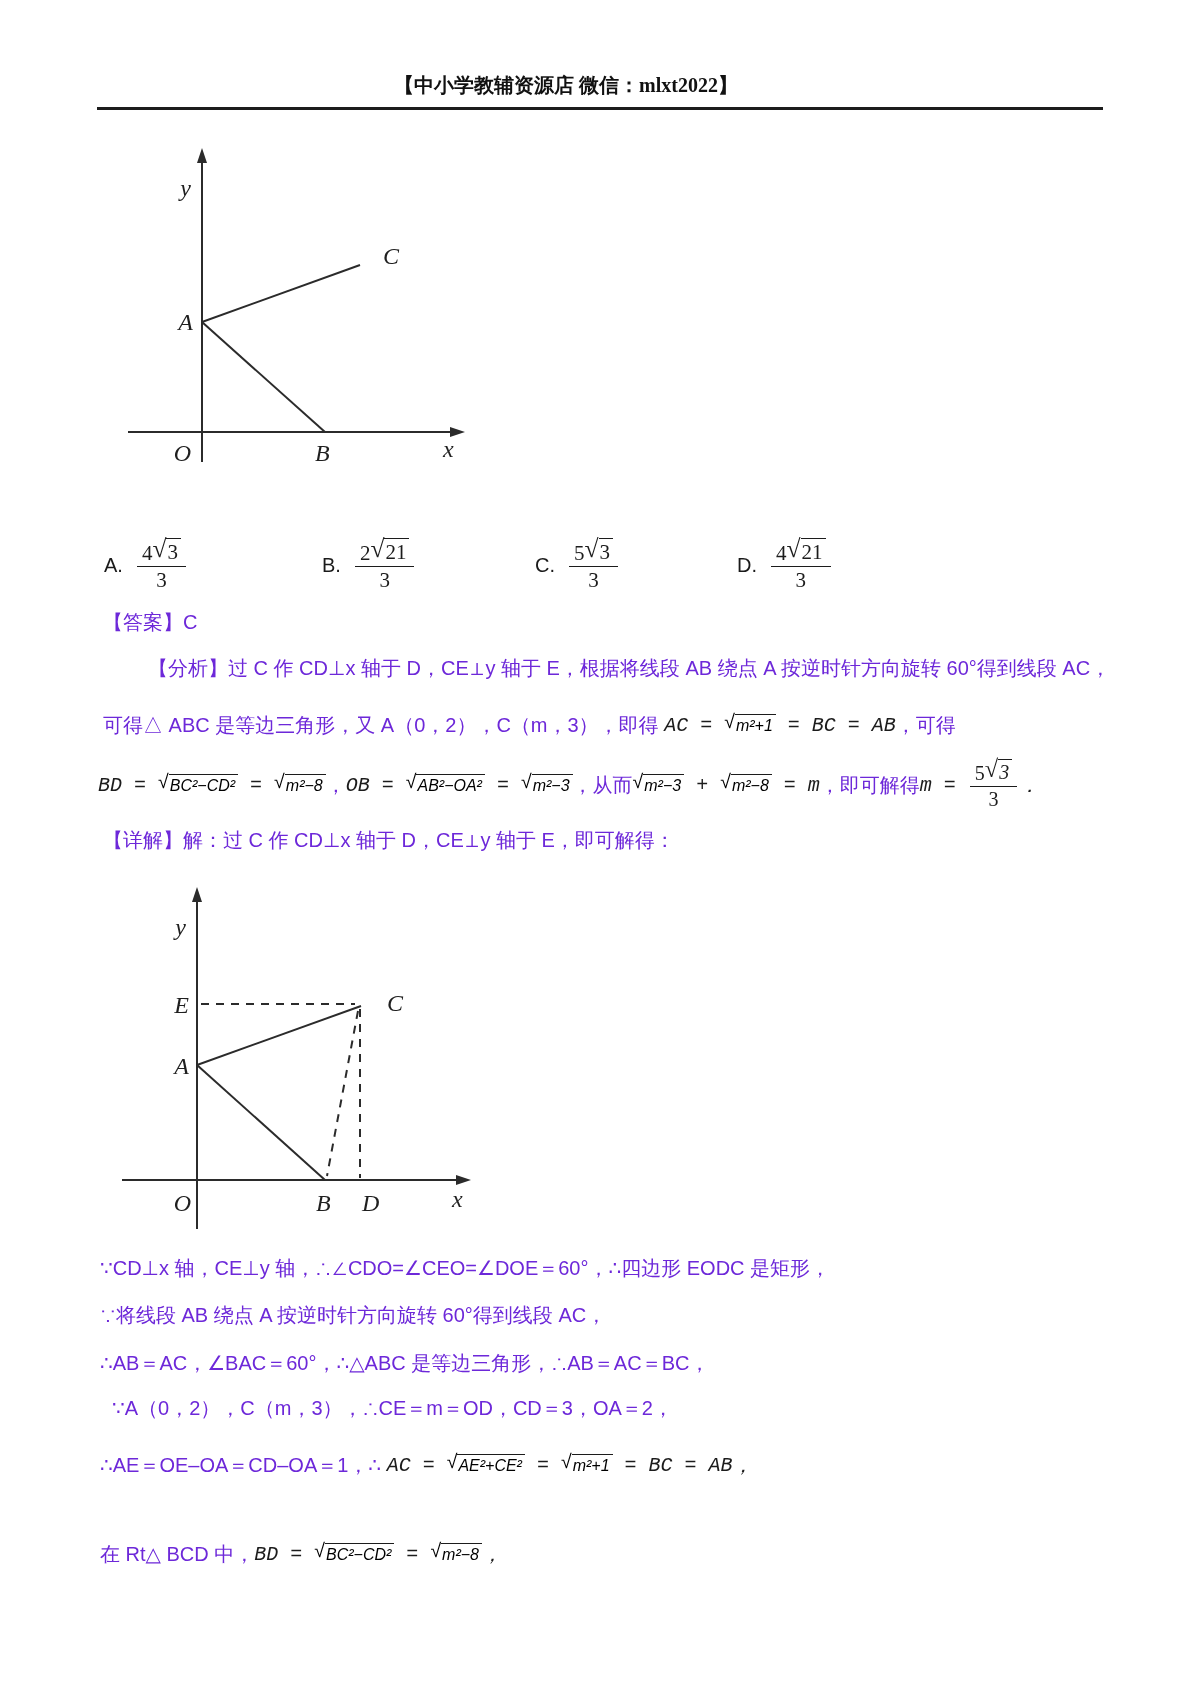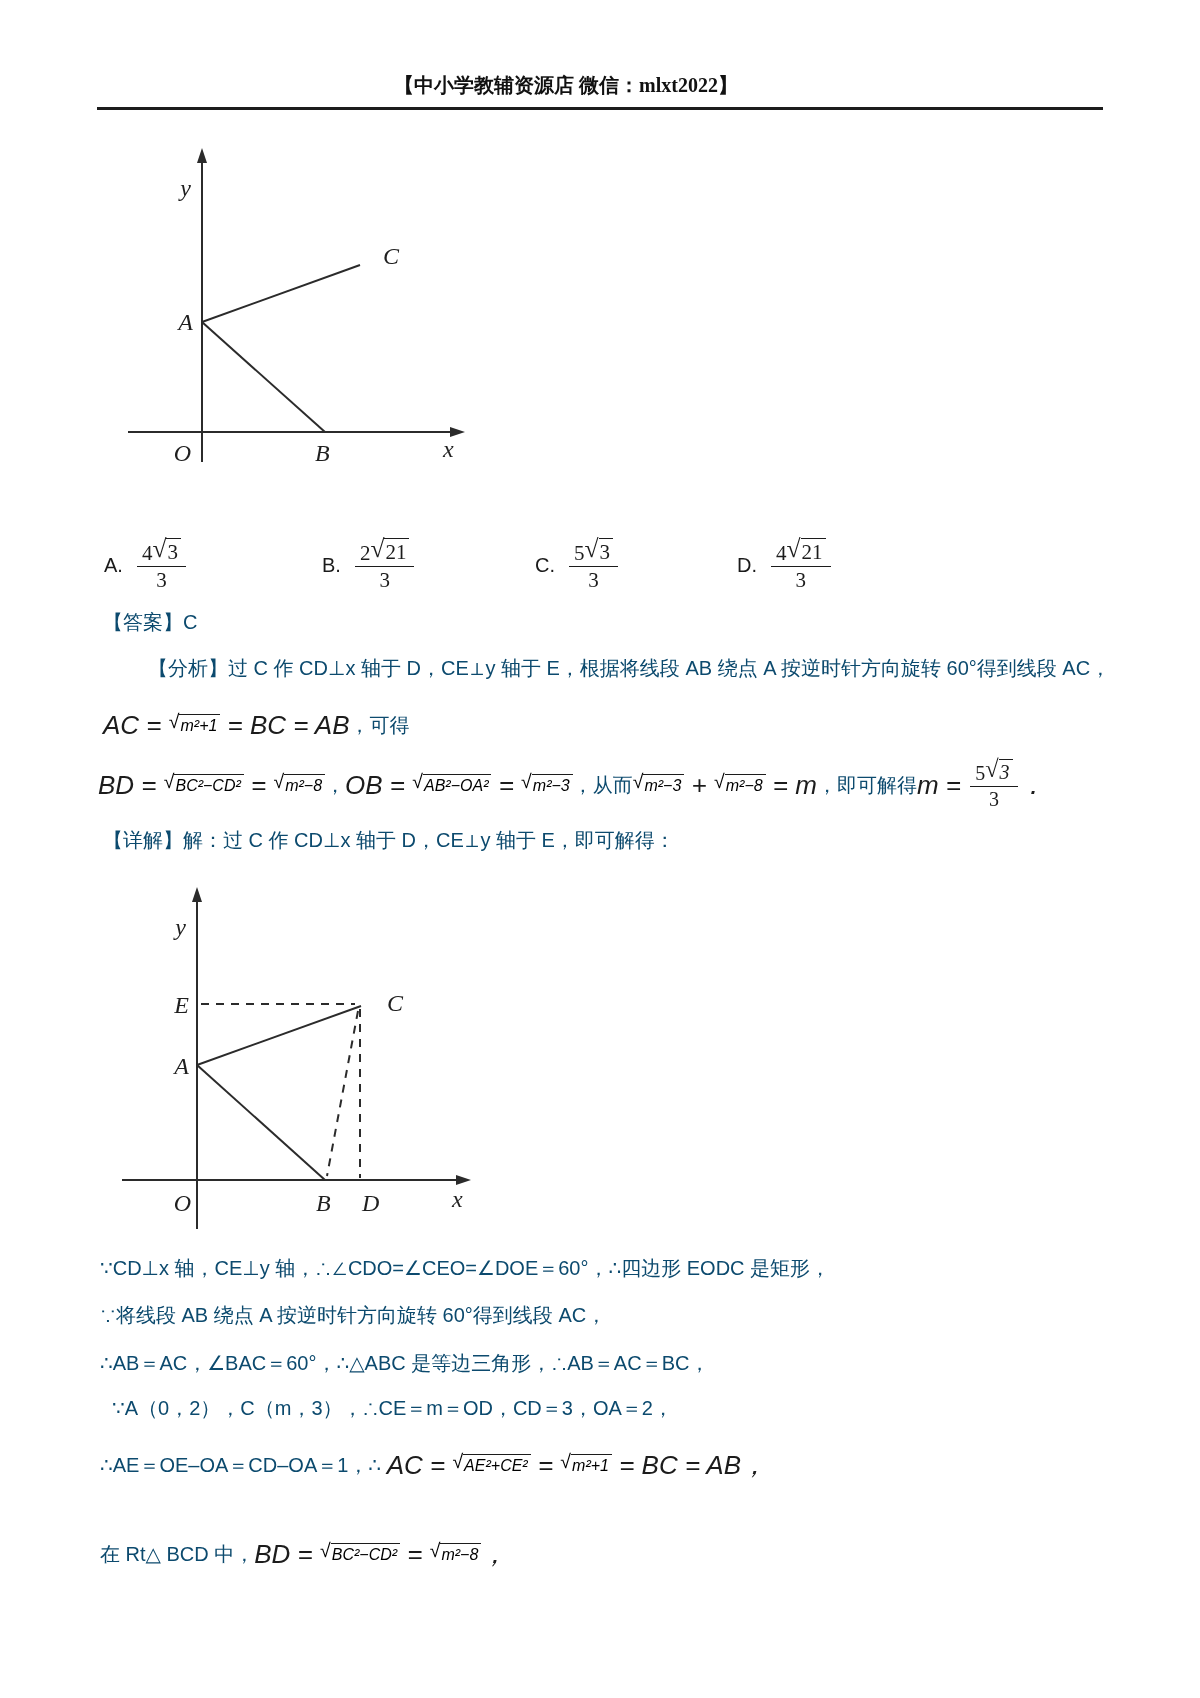--- a/index.html
+++ b/index.html
@@ -17,22 +17,22 @@
   .frac{display:inline-flex;flex-direction:column;align-items:center;
         font-family:"Liberation Serif",serif;color:#1c1c1c;font-size:21px;line-height:1.05;}
   .fnum{display:inline-flex;align-items:flex-end;border-bottom:1.6px solid #1c1c1c;padding:0 5px 2px 5px;}
   .fden{padding-top:2px;font-style:normal;}
   .coef{font-style:normal;}
   .sqrt{display:inline-flex;align-items:flex-start;}
   .sqrt .sign{font-style:normal;line-height:1;font-size:1.22em;transform:translateY(-3px);}
   .sqrt .rad{border-top:1.6px solid #1c1c1c;padding:2px 3px 0 1px;font-style:normal;margin-top:-1px;}
   
   .para{position:absolute;display:flex;align-items:center;white-space:pre;height:44px;}
-  .run-red{color:#0c4a6e;font-family:"Liberation Sans",sans-serif;font-size:20px;}
-  .run-math{color:#1c1c1c;font-family:Liberation Sans, sans-serif;font-size:26px;font-style:italic;}
+  .run-red{color:#6d28d9;font-family:"Liberation Sans",sans-serif;font-size:20px;}
+  .run-math{color:#1c1c1c;font-family:Liberation Mono, monospace;font-size:20px;font-style:italic;}
   .run-math .sqrt .rad, .para .rad{font-style:italic;}
   .para .frac{font-size:20px;margin:0 2px;}
 </style>
 </head>
 <body>
 
 <div class="page">
 
   <div class="header">【中小学教辅资源店 微信：mlxt2022】</div>
   <div class="rule"></div>
@@ -109,21 +109,21 @@
             </span>
           </span>
           <span class="fden">3</span>
         </span>
       </div>
     </div>
 
   <div id="paragraphs">
       <div class="para" style="left: 103px; top: 600px;"><span class="run-red">【答案】C</span></div>
       <div class="para" style="left: 103px; top: 646px; margin-left: 45px;"><span class="run-red">【分析】过 C 作 CD⊥x 轴于 D，CE⊥y 轴于 E，根据将线段 AB 绕点 A 按逆时针方向旋转 60°得到线段 AC，</span></div>
-      <div class="para" style="left: 103px; top: 703px;"><span class="run-math">AC = </span><span class="sqrt"><span class="sign">√</span><span class="rad">m²+1</span></span><span class="run-math"> = BC = AB</span><span class="run-red">，可得</span></div>
+      <div class="para" style="left: 103px; top: 703px;"><span class="run-red">可得△ ABC 是等边三角形，又 A（0，2），C（m，3），即得 </span><span class="run-math">AC = </span><span class="sqrt"><span class="sign">√</span><span class="rad">m²+1</span></span><span class="run-math"> = BC = AB</span><span class="run-red">，可得</span></div>
       <div class="para" style="left: 98px; top: 763px;"><span class="run-math">BD = </span><span class="sqrt"><span class="sign">√</span><span class="rad">BC²−CD²</span></span><span class="run-math"> = </span><span class="sqrt"><span class="sign">√</span><span class="rad">m²−8</span></span><span class="run-red">，</span><span class="run-math">OB = </span><span class="sqrt"><span class="sign">√</span><span class="rad">AB²−OA²</span></span><span class="run-math"> = </span><span class="sqrt"><span class="sign">√</span><span class="rad">m²−3</span></span><span class="run-red">，从而</span><span class="sqrt"><span class="sign">√</span><span class="rad">m²−3</span></span><span class="run-math"> + </span><span class="sqrt"><span class="sign">√</span><span class="rad">m²−8</span></span><span class="run-math"> = m</span><span class="run-red">，即可解得</span><span class="run-math">m = </span><span class="frac"><span class="fnum"><span class="coef">5</span><span class="sqrt"><span class="sign">√</span><span class="rad">3</span></span></span><span class="fden">3</span></span><span class="run-math">．</span></div>
       <div class="para" style="left: 103px; top: 818px;"><span class="run-red">【详解】解：过 C 作 CD⊥x 轴于 D，CE⊥y 轴于 E，即可解得：</span></div>
       <div class="para" style="left: 100px; top: 1246px;"><span class="run-red">∵CD⊥x 轴，CE⊥y 轴，∴∠CDO=∠CEO=∠DOE＝60°，∴四边形 EODC 是矩形，</span></div>
       <div class="para" style="left: 100px; top: 1293px; align-items: center;"><span class="run-red">∵将线段 AB 绕点 A 按逆时针方向旋转 60°得到线段 AC，</span></div>
       <div class="para" style="left: 100px; top: 1341px;"><span class="run-red">∴AB＝AC，∠BAC＝60°，∴△ABC 是等边三角形，∴AB＝AC＝BC，</span></div>
       <div class="para" style="left: 112px; top: 1386px;"><span class="run-red">∵A（0，2），C（m，3），∴CE＝m＝OD，CD＝3，OA＝2，</span></div>
       <div class="para" style="left: 100px; top: 1443px;"><span class="run-red">∴AE＝OE–OA＝CD–OA＝1，∴ </span><span class="run-math">AC = </span><span class="sqrt"><span class="sign">√</span><span class="rad">AE²+CE²</span></span><span class="run-math"> = </span><span class="sqrt"><span class="sign">√</span><span class="rad">m²+1</span></span><span class="run-math"> = BC = AB</span><span class="run-math">，</span></div>
       <div class="para" style="left: 100px; top: 1532px; justify-content: flex-end;"><span class="run-red">在 Rt△ BCD 中，</span><span class="run-math">BD = </span><span class="sqrt"><span class="sign">√</span><span class="rad">BC²−CD²</span></span><span class="run-math"> = </span><span class="sqrt"><span class="sign">√</span><span class="rad">m²−8</span></span><span class="run-math">，</span></div>
     </div>
 

